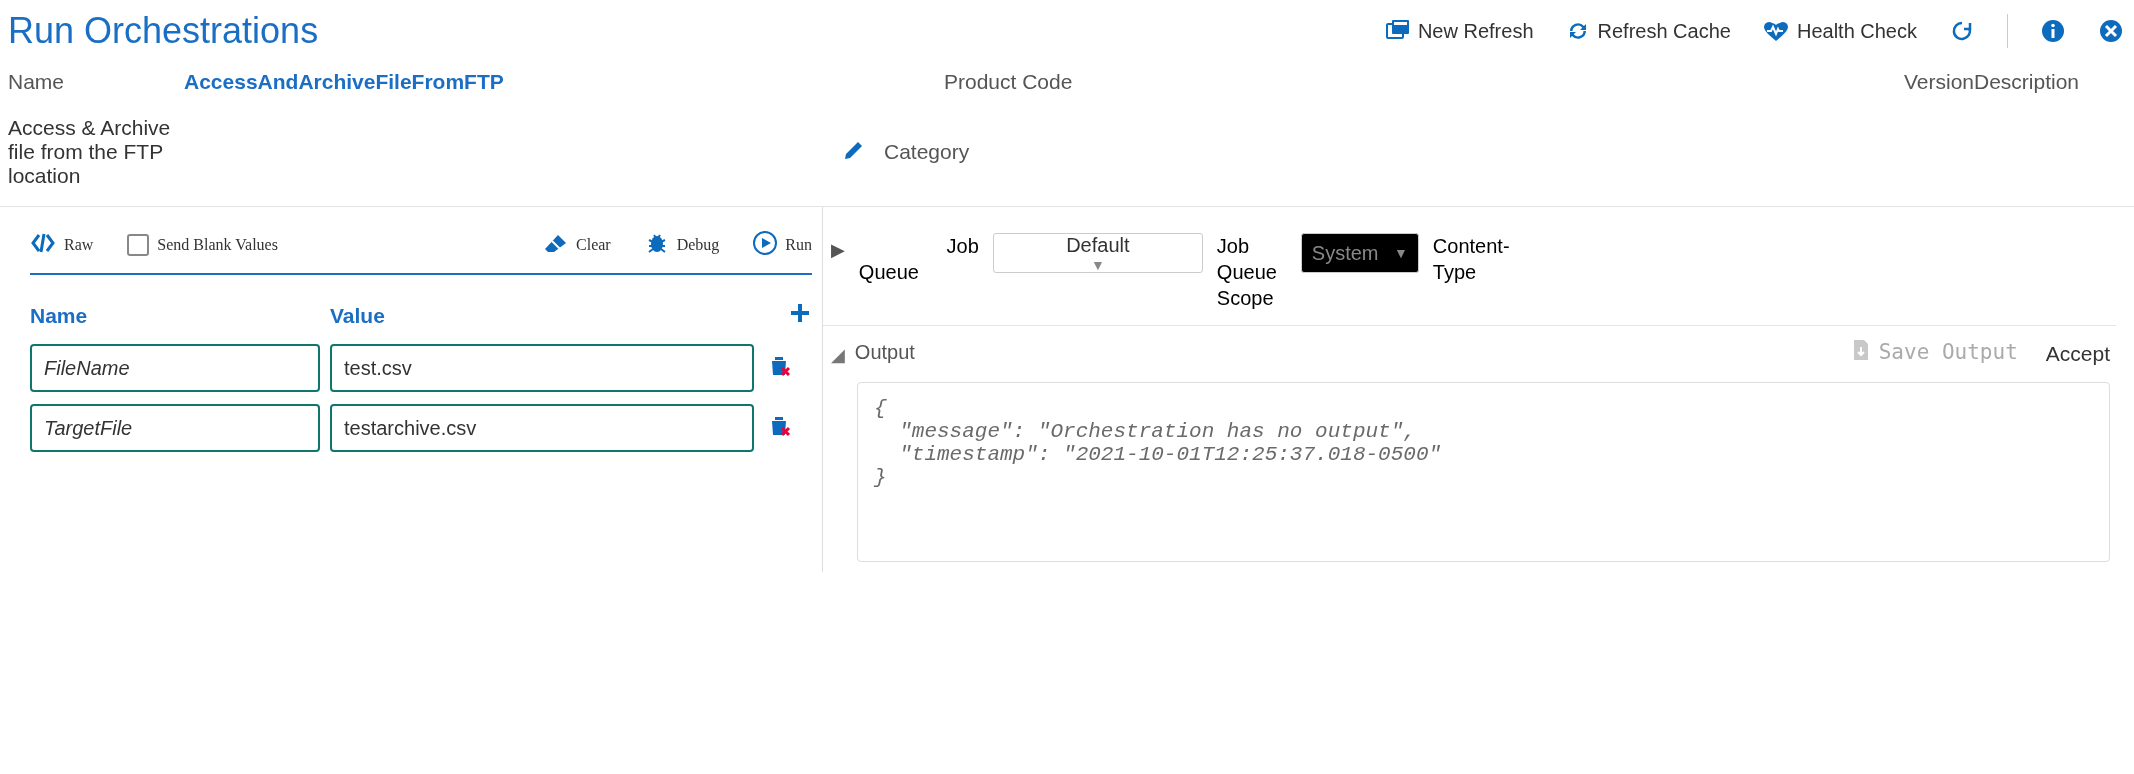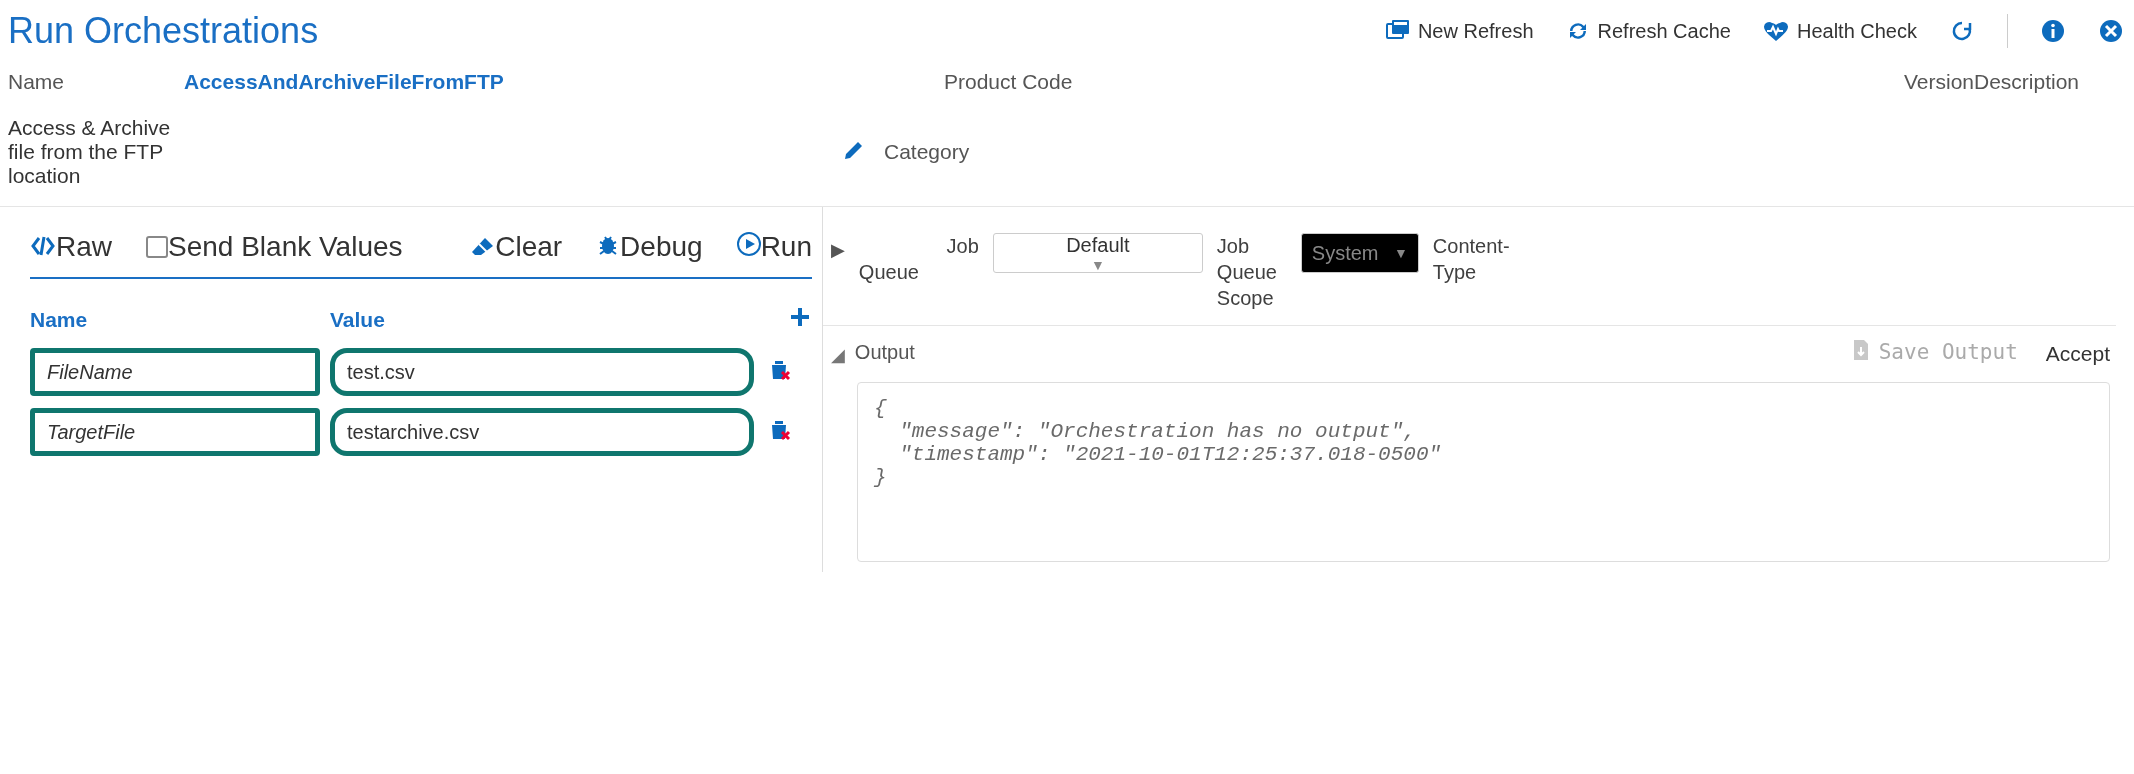--- a/index.html
+++ b/index.html
@@ -75,23 +75,25 @@
     display: flex;
     align-items: center;
     gap: 34px;
     border-bottom: 2px solid #1a6fc4;
     padding-bottom: 14px;
   }
   .lp-toolbar .rt { margin-left: auto; display:flex; gap:34px;}
   .lp-btn {
     display: flex;
     align-items: center;
-    font-size: 28px;
+    gap: 8px;
+    font-size: 16px;
     color: #333;
     cursor: pointer;
+    font-family: Liberation Serif, serif;
   }
   .checkbox {
     width: 22px; height: 22px;
     border: 2px solid #888; border-radius: 3px;
   }
   .params {
     margin-top: 26px;
   }
   .params-head {
     display: flex;
@@ -104,41 +106,41 @@
   .params-head .col-name { width: 300px; }
   .params-head .col-value { flex:1; }
   .params-row {
     display: flex;
     align-items: center;
     gap: 10px;
     margin-bottom: 12px;
   }
   .params-row input {
     height: 48px;
-    border: 5px solid #0f766e;
+    border: 2px solid #0f766e;
     border-radius: 4px;
     padding: 0 12px;
     font-size: 20px;
     font-style: italic;
     color: #333;
     background:#fff;
   }
   .params-row input:nth-child(1){ width: 290px; font-style: italic;}
-  .params-row input:nth-child(2){ width: 424px; font-style: normal; border-radius: 17px;}
+  .params-row input:nth-child(2){ width: 424px; font-style: normal;}
   .row-del { width:30px; text-align:center; cursor:pointer; }
 
   .rp-row {
     display: flex;
     align-items: flex-start;
     gap: 14px;
     padding: 16px 0 14px 8px;
     border-bottom: 1px solid #e5e5e5;
   }
   .tri { cursor:pointer; color:#555; font-size:18px; padding-top:6px;}
-  .rp-label { color:#404040; font-size:20px; line-height:1.3; }
+  .rp-label { color:#000000; font-size:20px; line-height:1.3; }
   .jq-label { width:120px; }
   .select {
     display:flex; align-items:center; justify-content:space-between;
     border:1px solid #ccc; border-radius:3px;
     height:40px; padding:0 10px; font-size:20px;
     cursor:pointer; background:#fff;
   }
   .select.jq { width:210px;flex-direction:column; }
   .select.sys { width:118px; background:#000000; color:#888;}
   .chev { color:#888; font-size:14px;}

